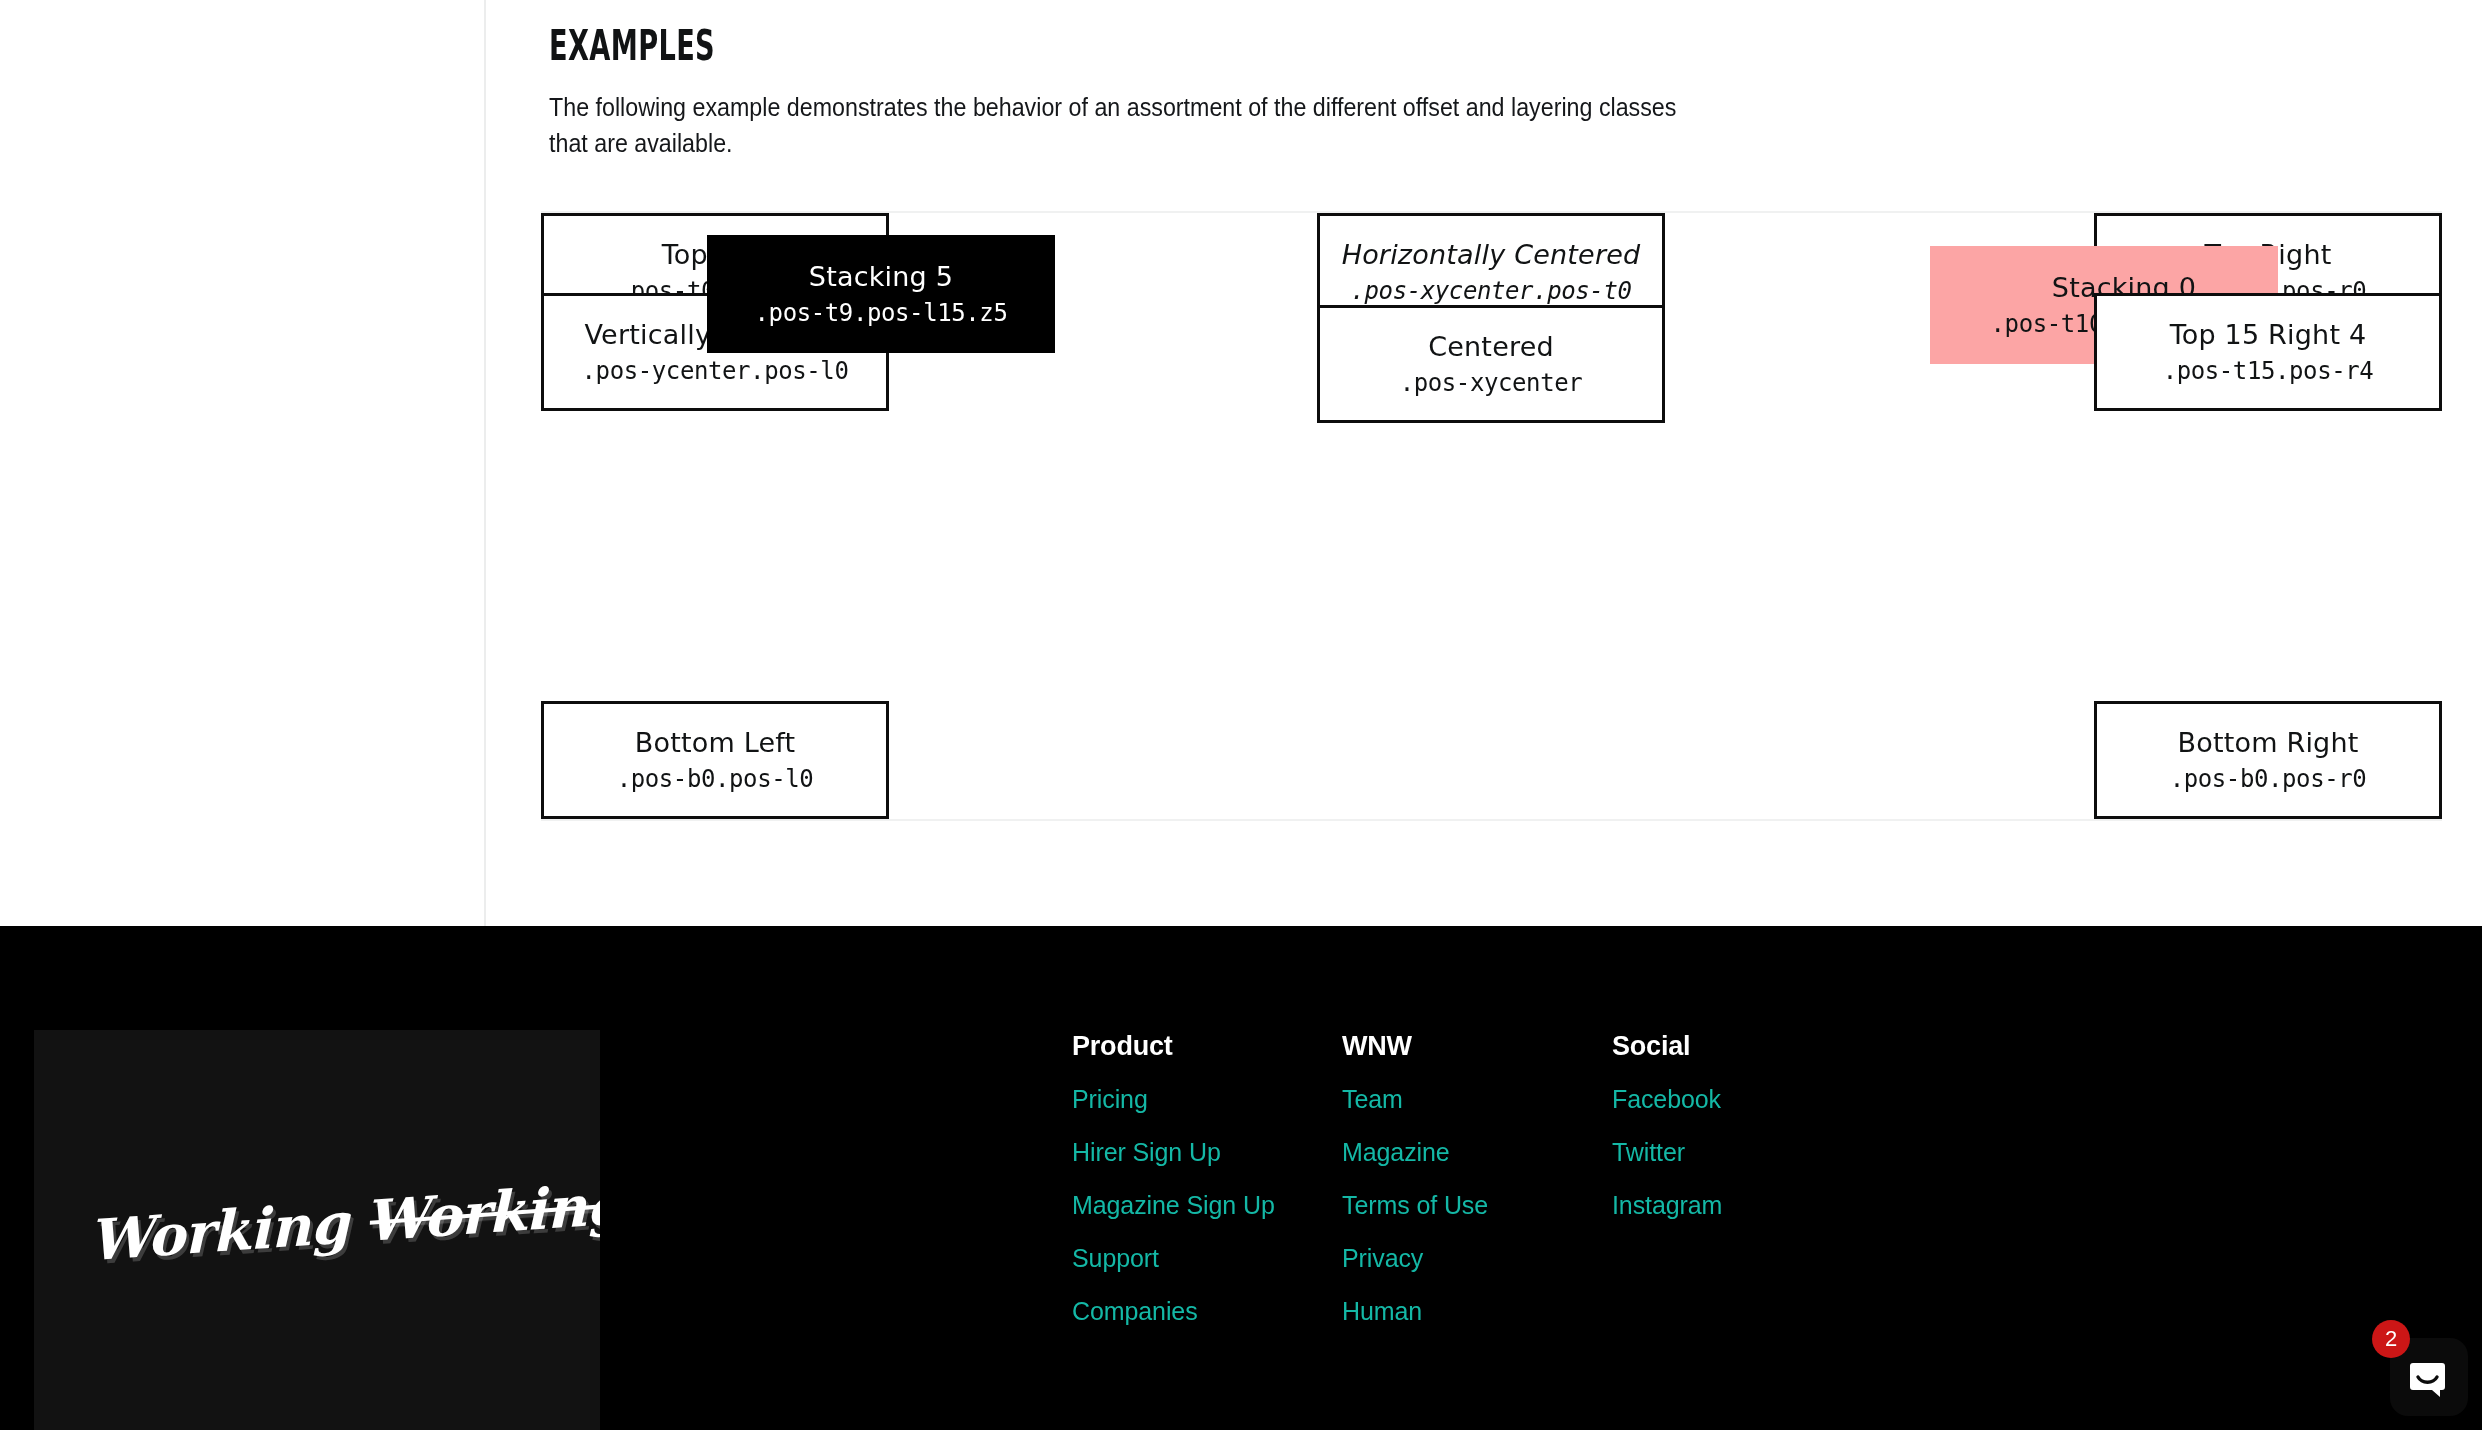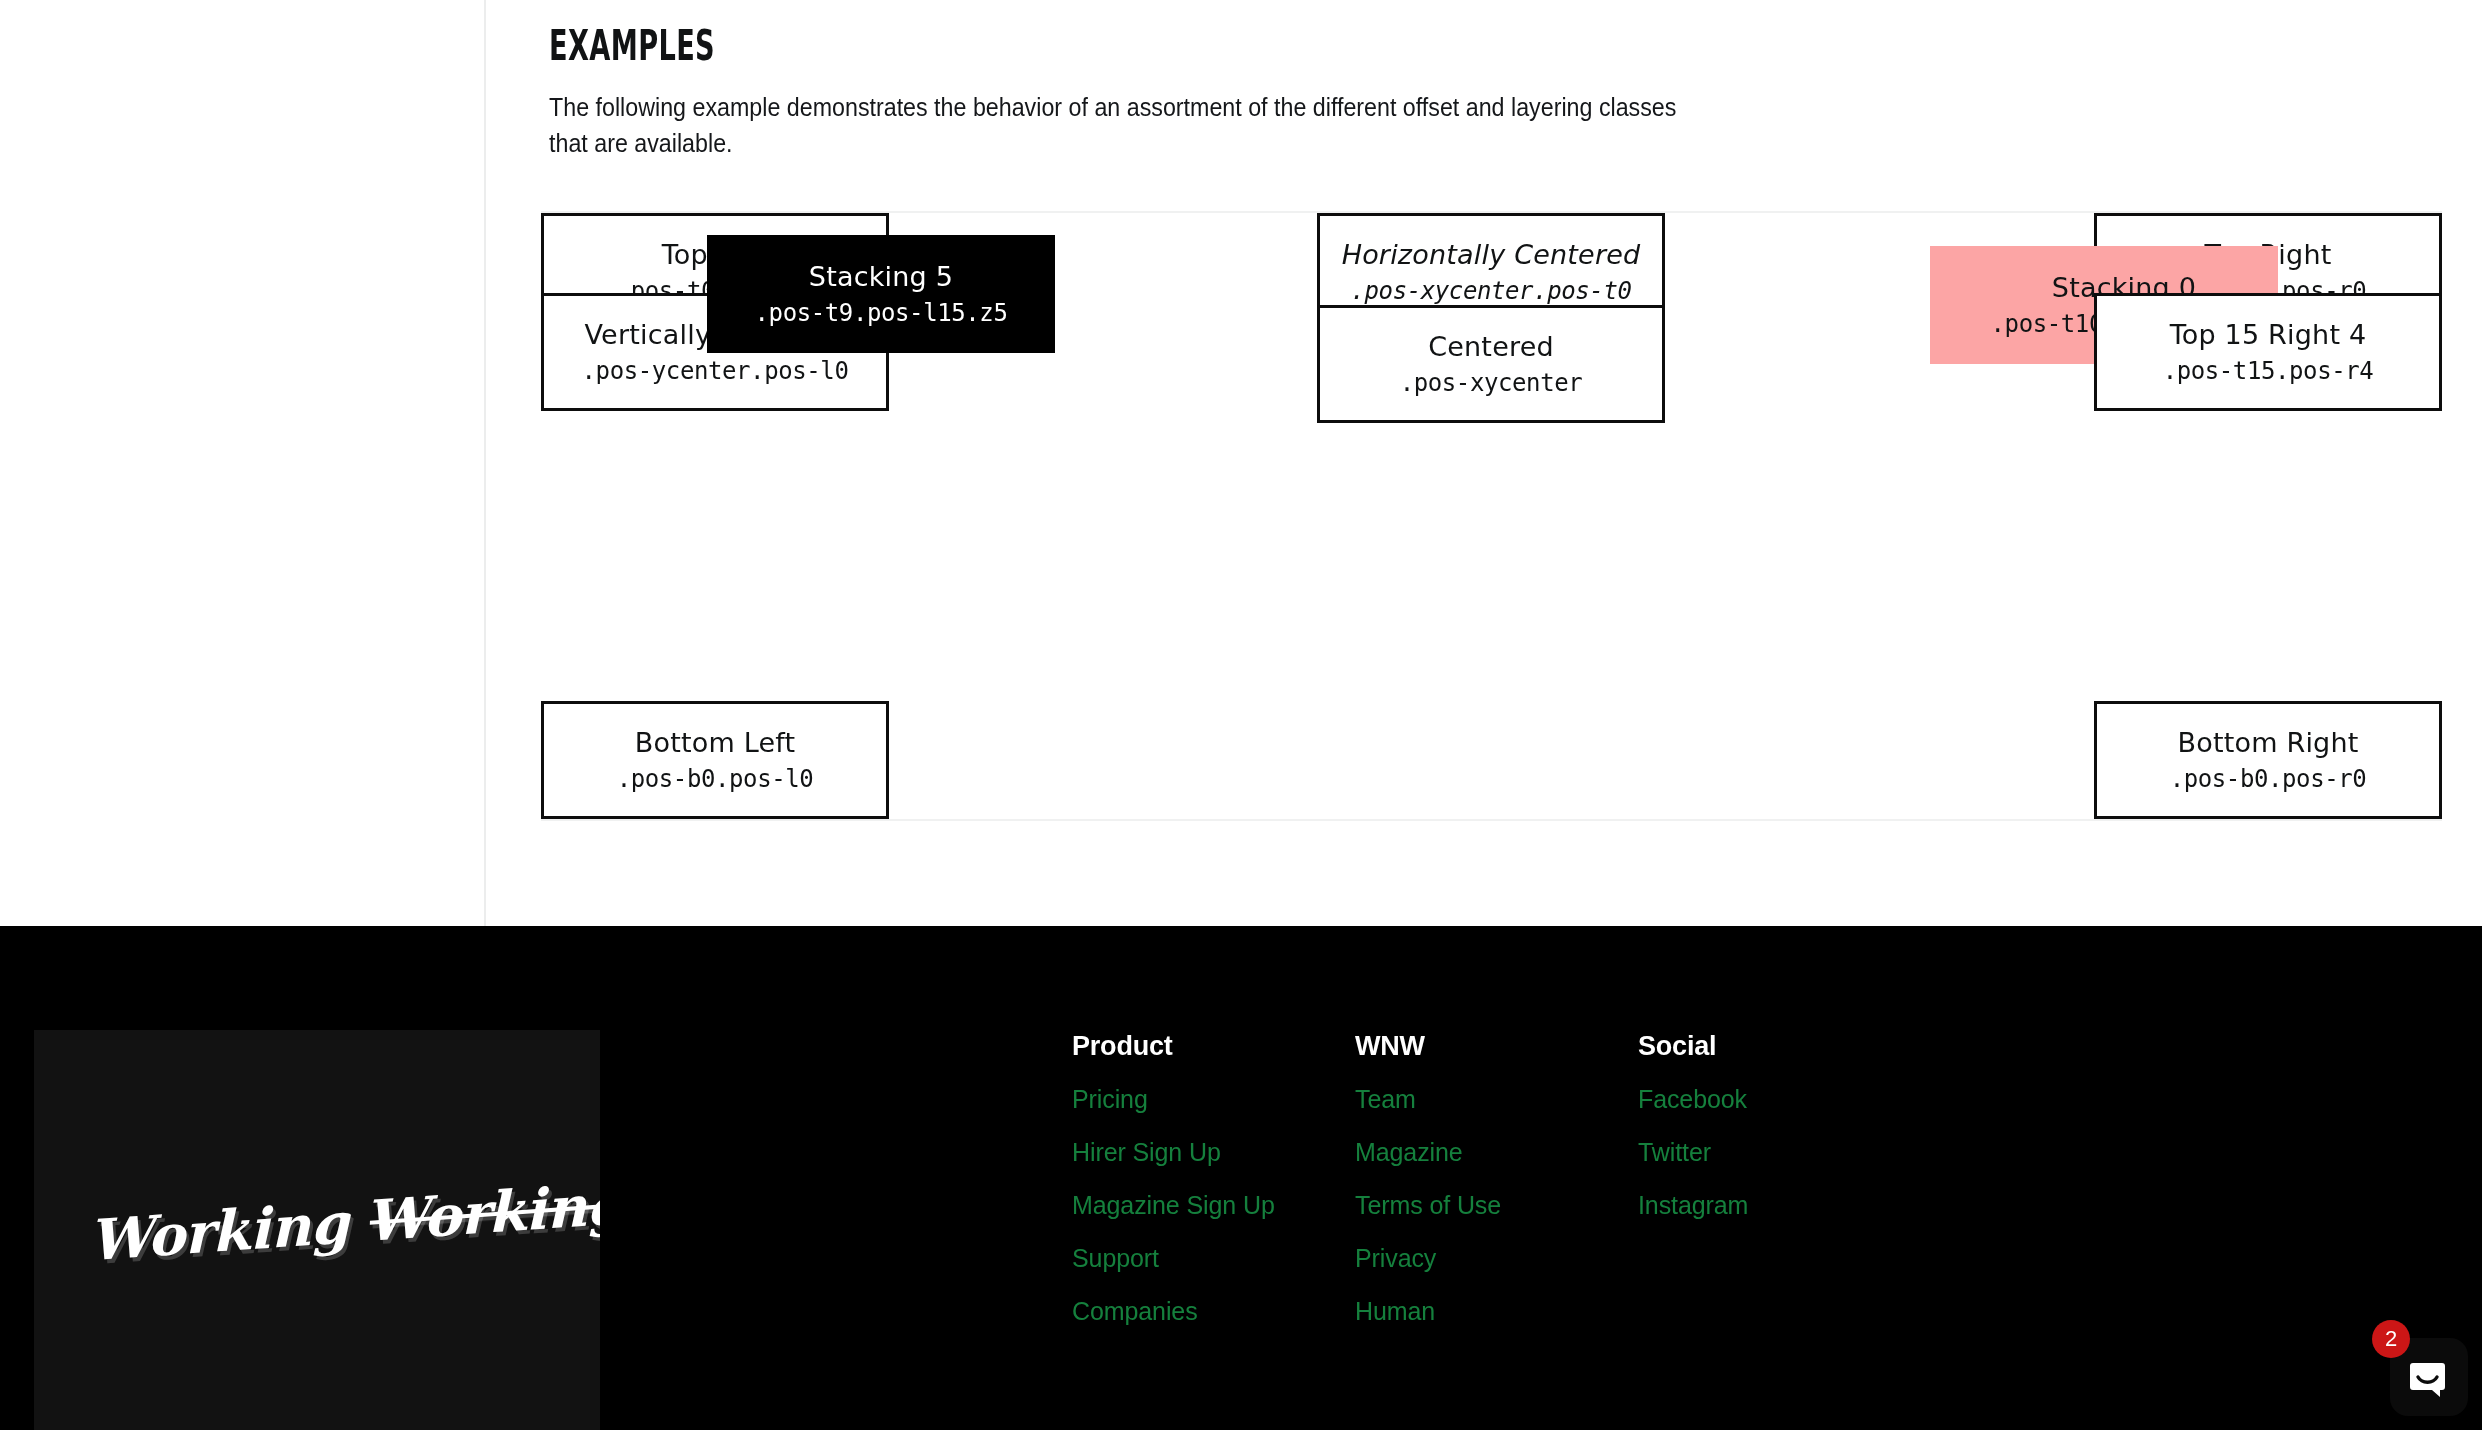--- a/index.html
+++ b/index.html
@@ -169,41 +169,41 @@
   .logo-script .strike {
     text-decoration: line-through;
     text-decoration-thickness: 4px;
   }
 
   .footer-cols {
     position: absolute;
     left: 1072px;
     top: 1px;
     display: flex;
-    gap: 13px;
+    gap: 0;
   }
   .footer-col { width: 270px; }
 
   .fc-heading {
     font-size: 27px;
     font-weight: 700;
     color: #ffffff;
     line-height: 32px;
     margin-top: 1035px;
     letter-spacing: -0.2px;
   }
   .footer-cols { top: 0; }
   .fc-heading { margin-top: 0; }
 
   .footer-col .fc-heading { margin-bottom: 23px; }
   .fc-link {
     display: block;
     font-size: 25px;
     line-height: 28px;
-    color: #15803d;
+    color: #14b8a6;
     margin-bottom: 25px;
     text-decoration: none;
     letter-spacing: -0.1px;
   }
 
   
   .chat-launcher {
     position: absolute;
     right: 14px;
     bottom: 14px;

